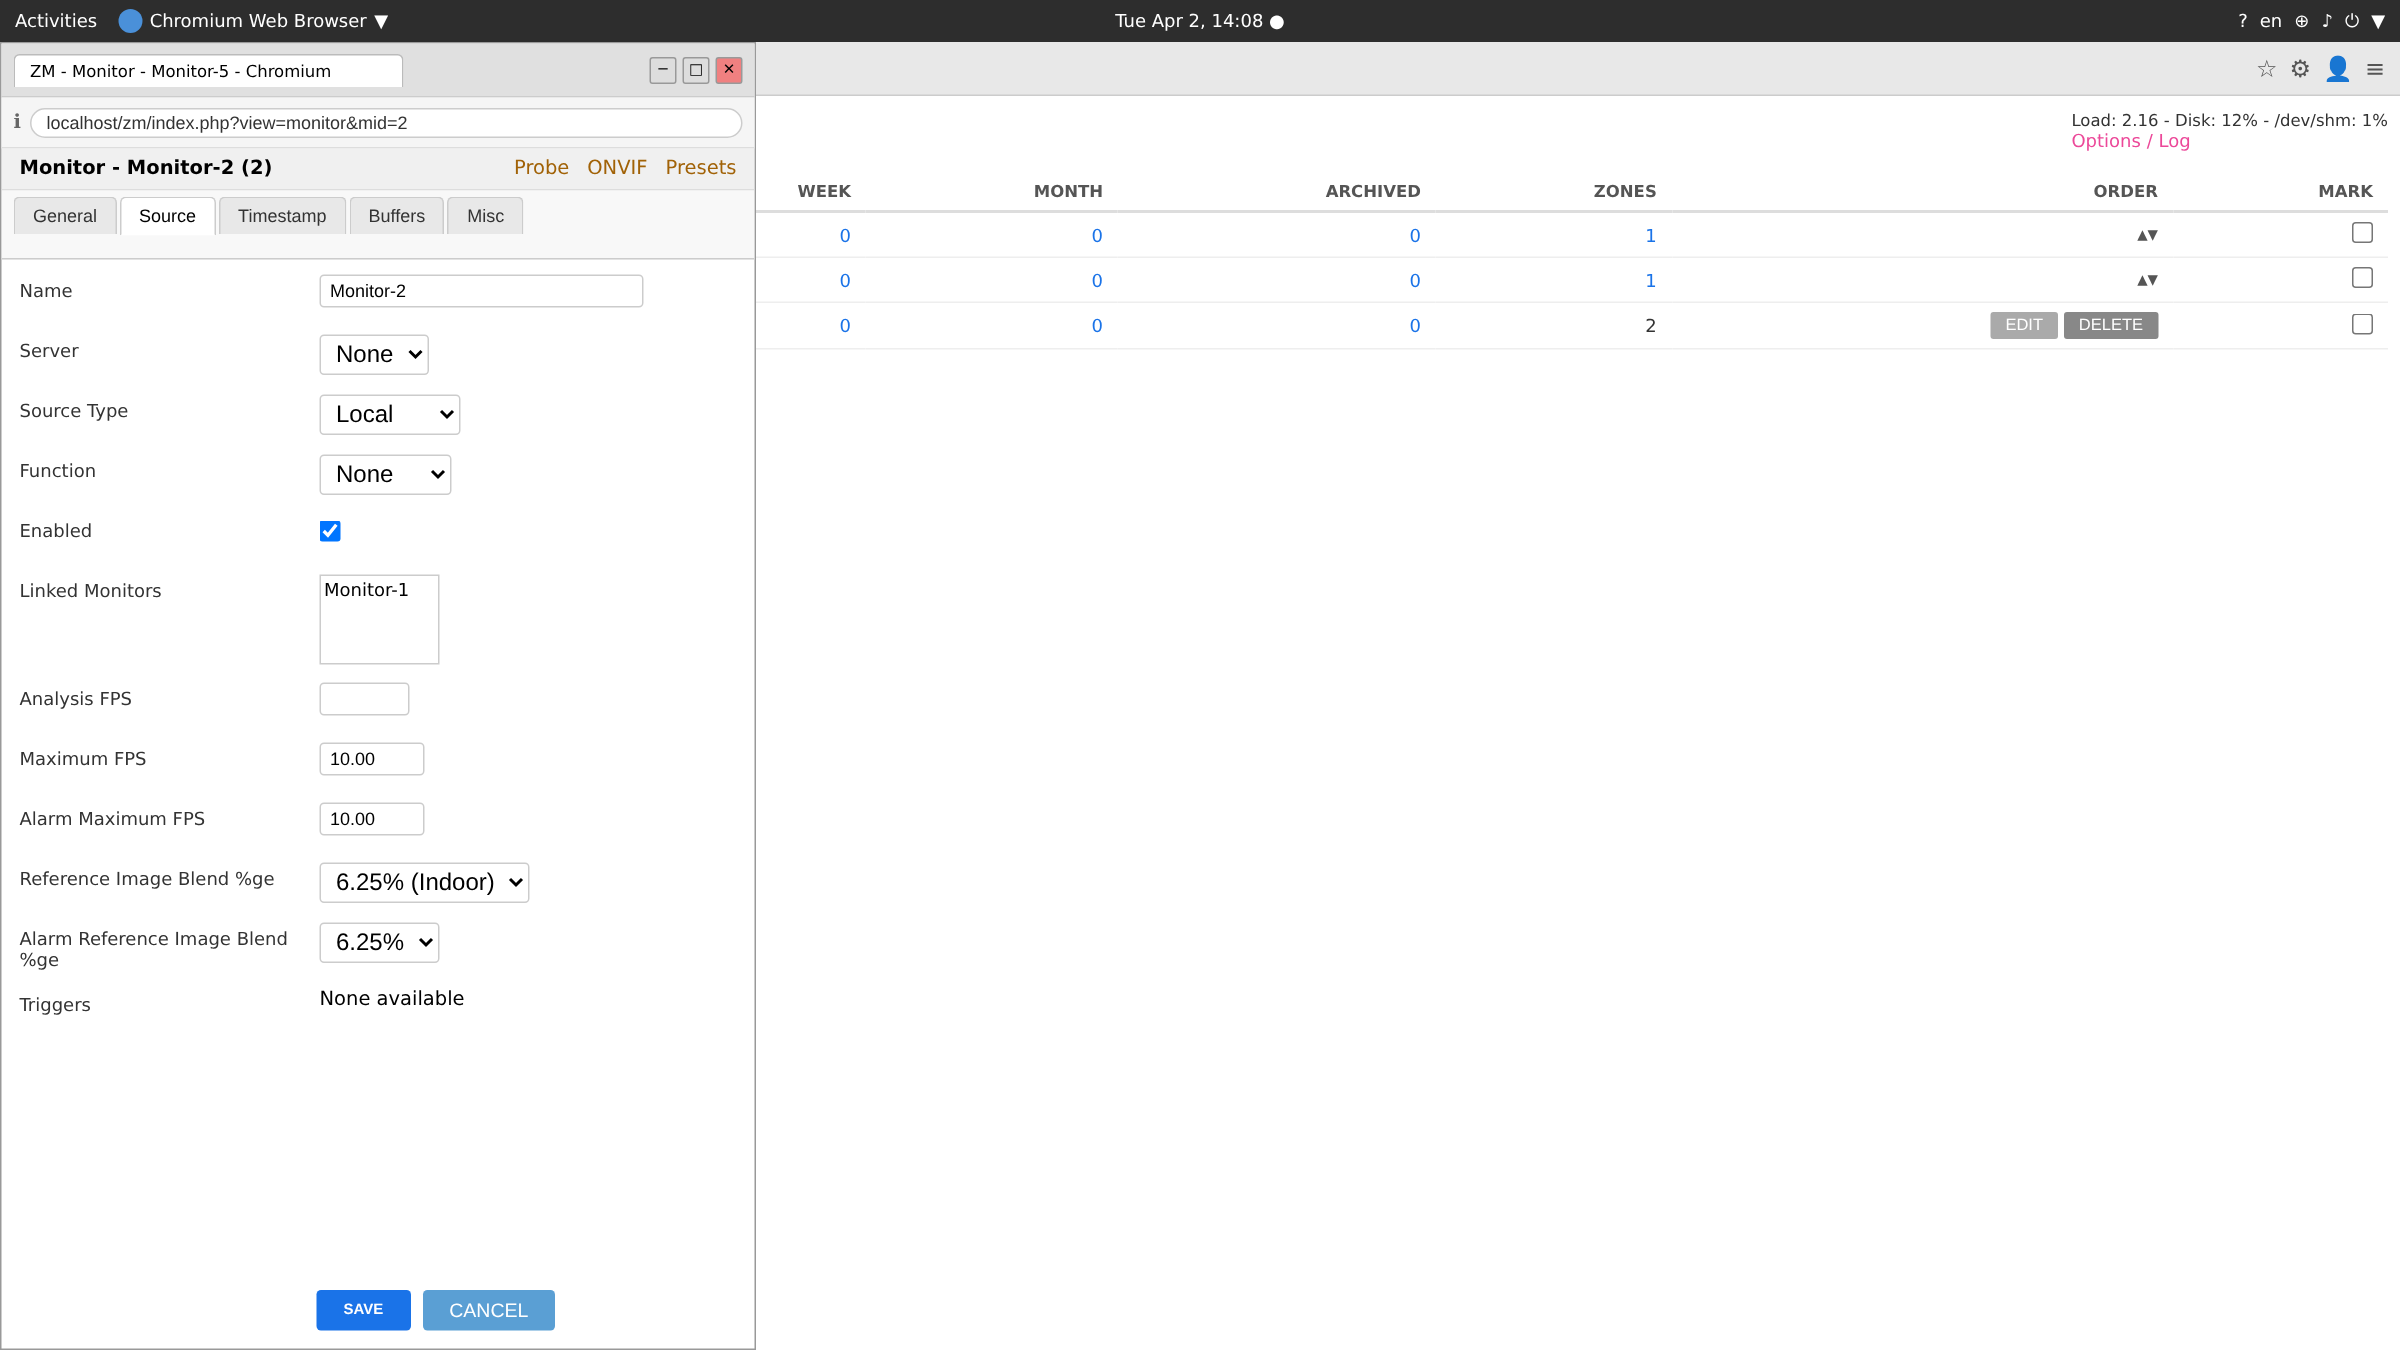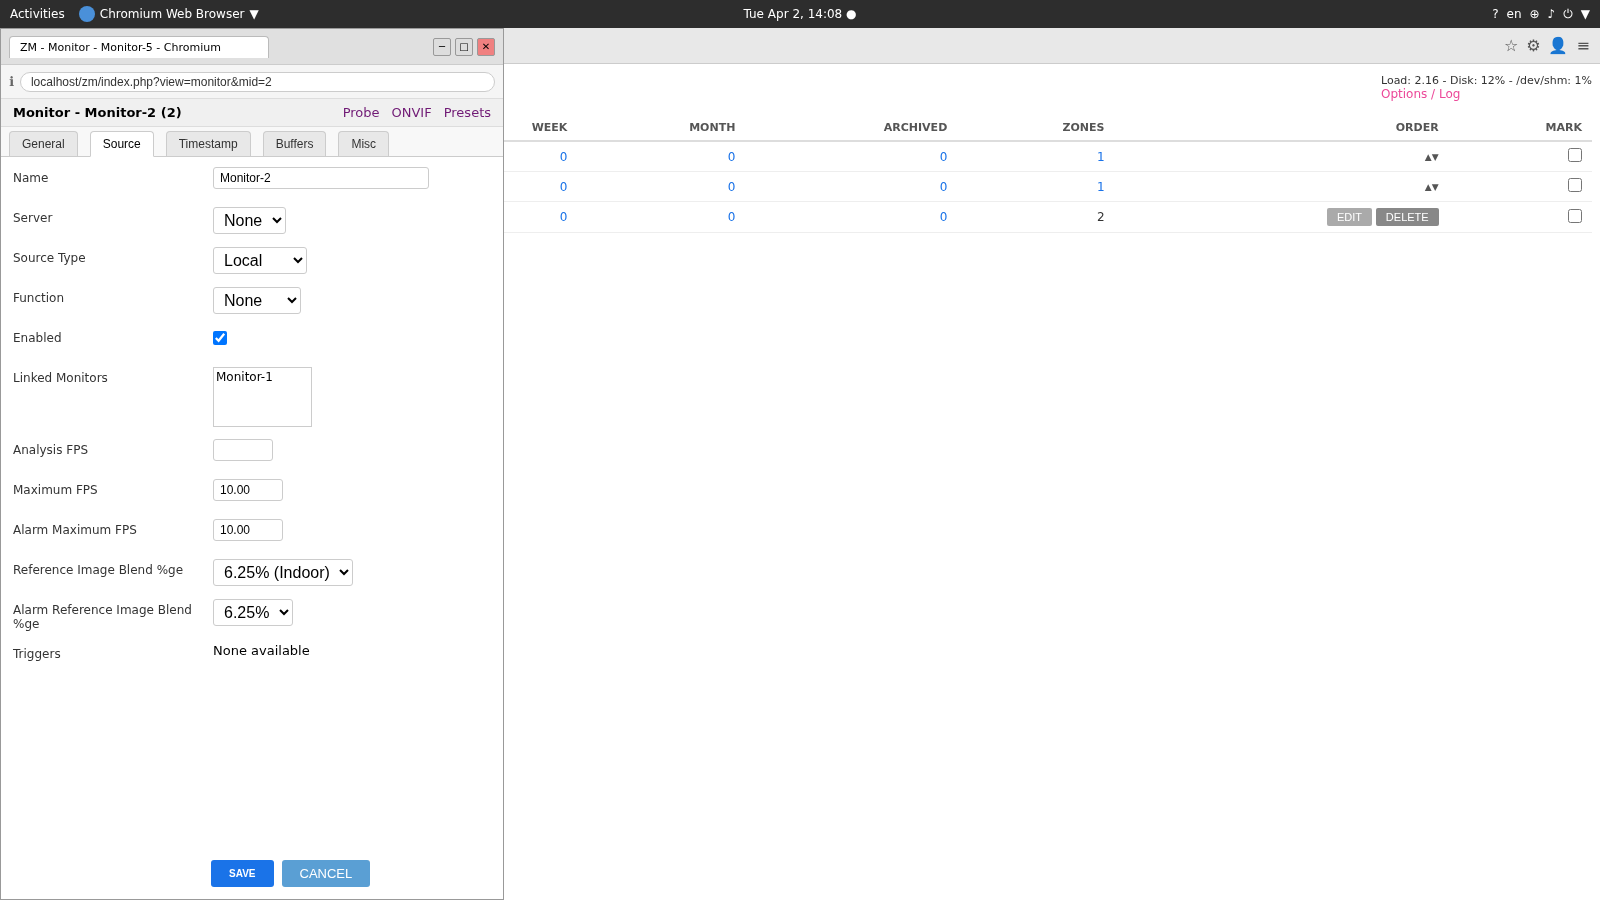--- a/index.html
+++ b/index.html
@@ -107,28 +107,28 @@
     .monitor-header {
       background: #f0f0f0;
       padding: 6px 12px;
       border-bottom: 1px solid #ddd;
       display: flex;
       align-items: center;
       justify-content: space-between;
     }
     .monitor-title { font-size: 13px; font-weight: bold; }
     .monitor-links { display: flex; gap: 12px; }
-    .monitor-links a { color: #701a75; text-decoration: none; font-size: 13px; }
+    .monitor-links a { color: #a16207; text-decoration: none; font-size: 13px; }
 
     .tabs-bar {
       display: flex;
       border-bottom: 1px solid #ccc;
       background: #f8f8f8;
-      padding: 4px 8px 0;
-      gap: 12px;
+      padding: 4px 8px 16px;
+      gap: 2px;
     }
     .tab-btn {
       padding: 5px 12px;
       border: 1px solid #ccc;
       border-bottom: none;
       border-radius: 4px 4px 0 0;
       background: #e8e8e8;
       cursor: pointer;
       font-size: 12px;
       color: #333;
@@ -175,21 +175,21 @@
       border: 1px solid #ccc;
       border-radius: 3px;
       padding: 3px 6px;
       font-size: 16px;
       background: #fff;
     }
     .form-control input[type="checkbox"] { width: 14px; height: 14px; margin-top: 4px; }
 
     .linked-monitors-box {
       border: 1px solid #ccc;
-      width: 99px;
+      width: 80px;
       height: 60px;
       font-size: 12px;
       padding: 2px;
       overflow-y: auto;
       background: #fff;
     }
 
     .form-actions {
       padding: 12px;
       display: flex;

